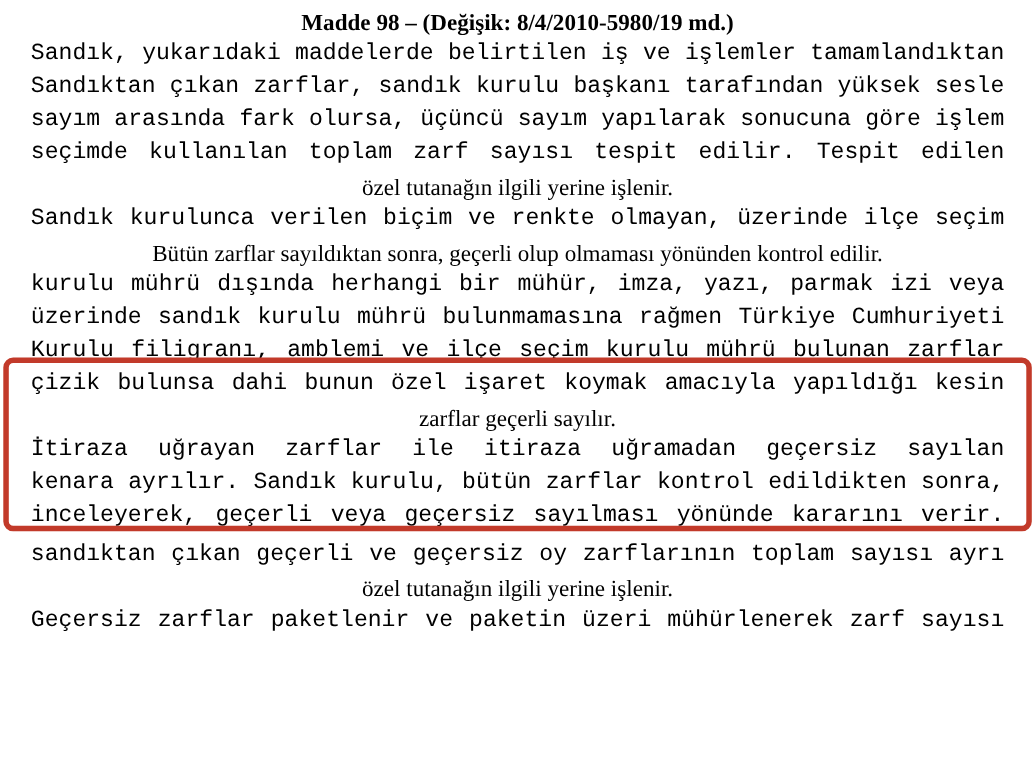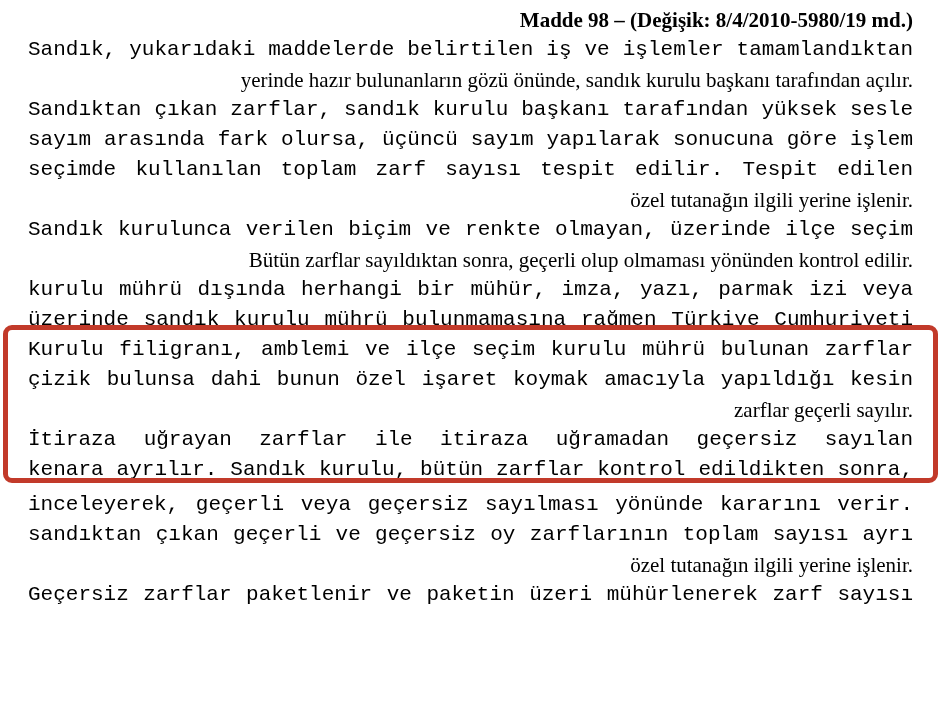--- a/index.html
+++ b/index.html
@@ -19,21 +19,21 @@
   .text-column {
     position: absolute;
     left: 28px; top: 5px;
     width: 885px;
   }
   .line {
     height: 30px;
     line-height: 30px;
     font-size: 21px;
     overflow: hidden;
-    text-align: right;
+    text-align: center;
     white-space: normal;
   }
   .just {
     text-align: justify;
     text-align-last: justify;
     font-family: Liberation Mono, monospace;
   }
   .b { font-weight: bold; }
   
   .text-column .line:nth-child(17) { margin-top: 5px; }
@@ -47,21 +47,20 @@
     pointer-events: none;
   }
 </style>
 </head>
 <body style="background: rgb(255, 255, 255); color: rgb(0, 0, 0);">
 
 <div class="page">
   <div class="text-column">
       <div class="line"><span class="b">Madde 98 – (Değişik: 8/4/2010-5980/19 md.)</span></div>
       <div class="line just"><span>Sandık, yukarıdaki maddelerde belirtilen iş ve işlemler tamamlandıktan sonra, oy verme</span></div>
-      <div class="line"><span>yerinde hazır bulunanların gözü önünde, sandık kurulu başkanı tarafından açılır.</span></div>
       <div class="line just"><span>Sandıktan çıkan zarflar, sandık kurulu başkanı tarafından yüksek sesle iki defa sayılır. İki</span></div>
       <div class="line just"><span>sayım arasında fark olursa, üçüncü sayım yapılarak sonucuna göre işlem yapılır ve o</span></div>
       <div class="line just"><span>seçimde kullanılan toplam zarf sayısı tespit edilir. Tespit edilen zarf sayısı, o seçim türüne ait</span></div>
       <div class="line"><span>özel tutanağın ilgili yerine işlenir.</span></div>
       <div class="line just"><span>Sandık kurulunca verilen biçim ve renkte olmayan, üzerinde ilçe seçim kurulu ve sandık</span></div>
       <div class="line"><span>Bütün zarflar sayıldıktan sonra, geçerli olup olmaması yönünden kontrol edilir.</span></div>
       <div class="line just"><span>kurulu mührü dışında herhangi bir mühür, imza, yazı, parmak izi veya herhangi bir işaret</span></div>
       <div class="line just"><span>üzerinde sandık kurulu mührü bulunmamasına rağmen Türkiye Cumhuriyeti Yüksek Seçim</span></div>
       <div class="line just"><span>Kurulu filigranı, amblemi ve ilçe seçim kurulu mührü bulunan zarflar ile üzerinde leke veya</span></div>
       <div class="line just"><span>çizik bulunsa dahi bunun özel işaret koymak amacıyla yapıldığı kesin olarak anlaşılamayan</span></div>

